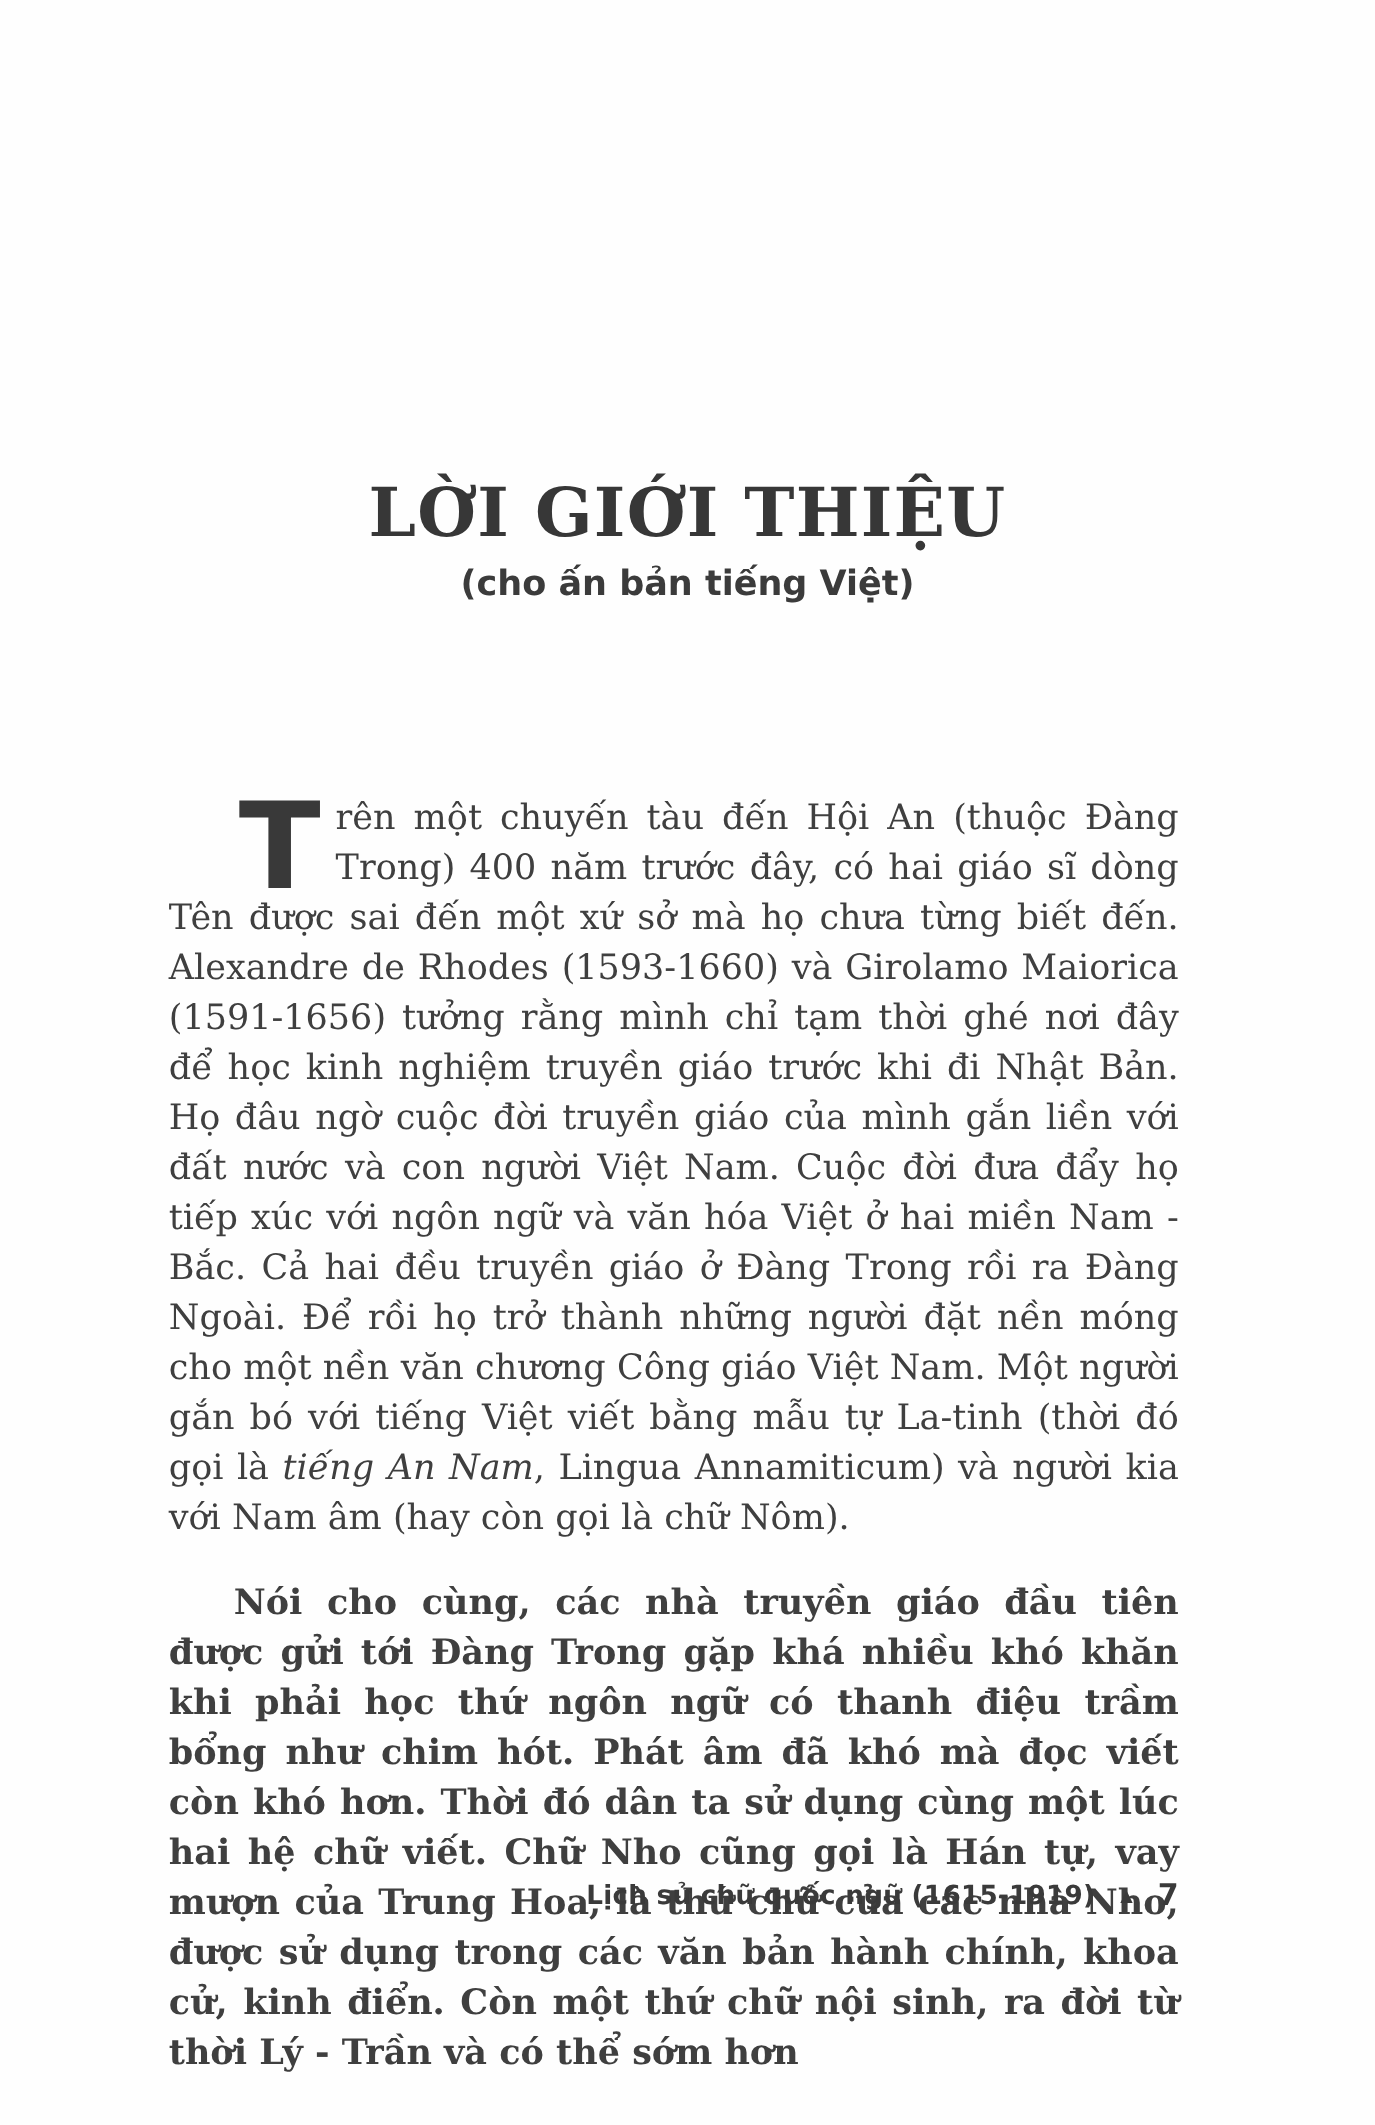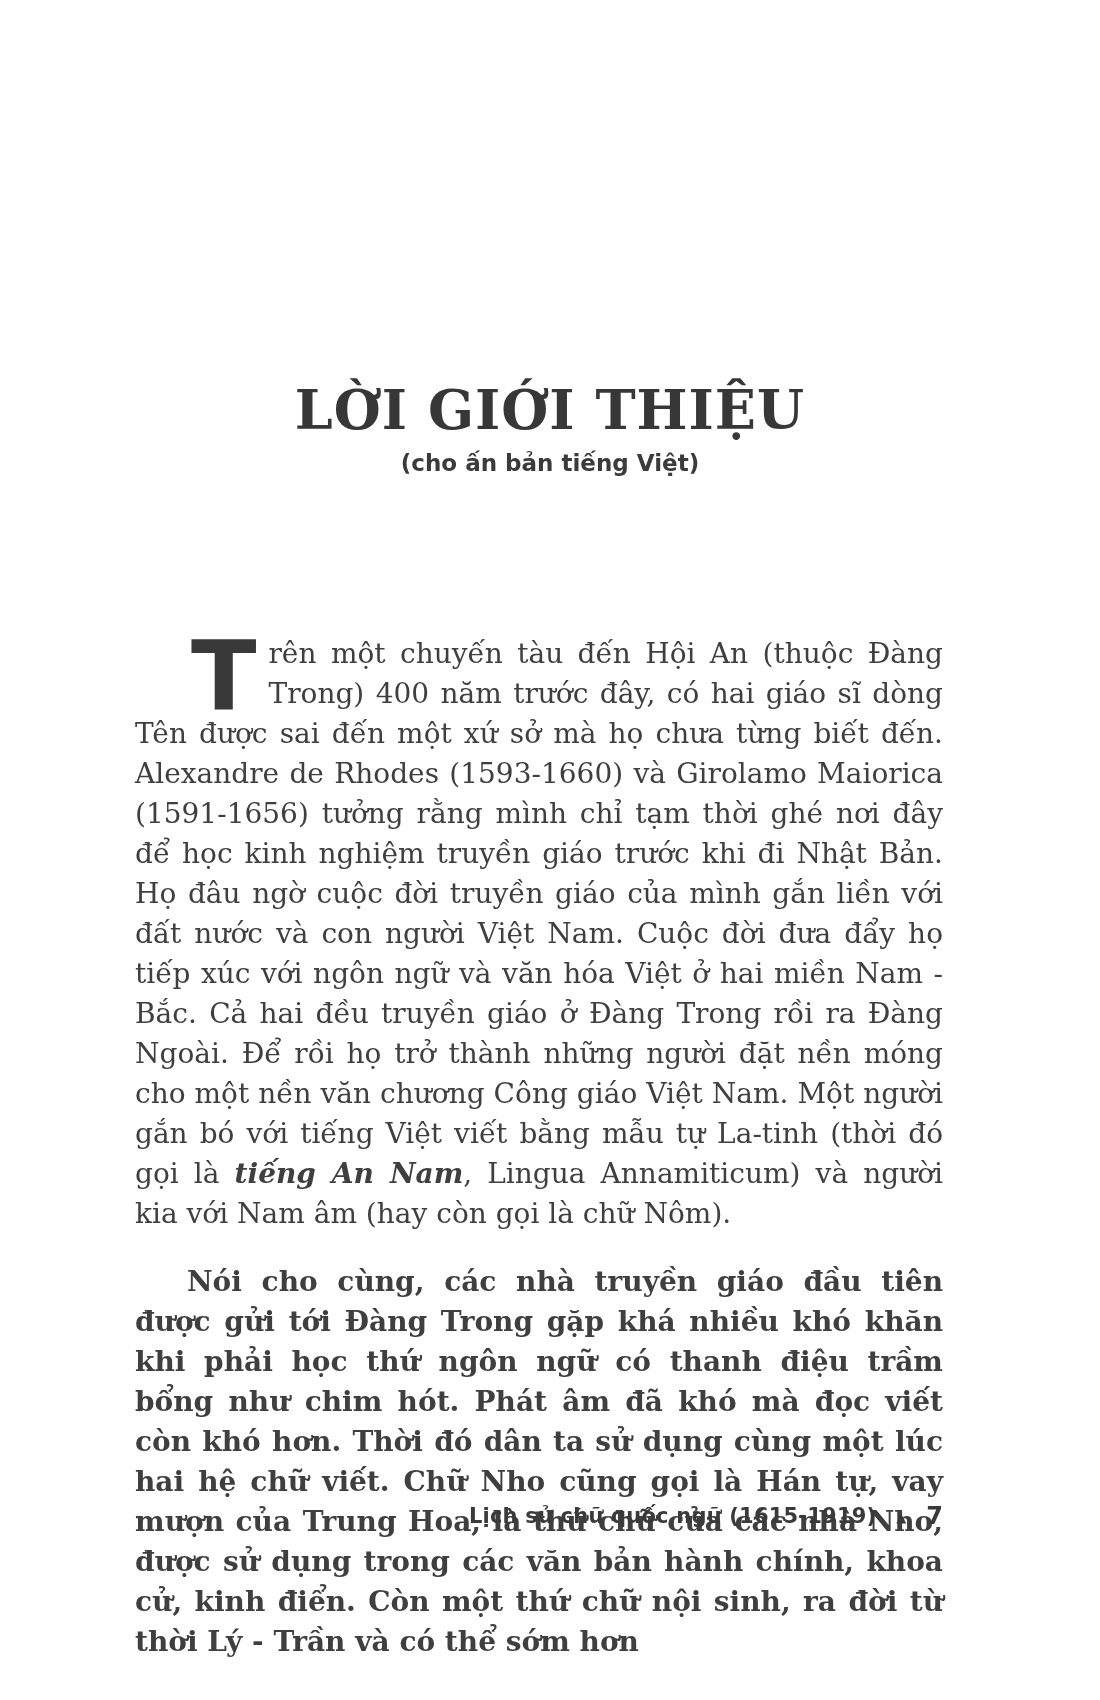--- a/index.html
+++ b/index.html
@@ -26,21 +26,21 @@
     margin-top: 22px;
   }
   .chapter-subtitle {
     position: absolute;
     top: 450px;
     left: 0;
     width: 100%;
     text-align: center;
     font-family: "DejaVu Sans", sans-serif;
     font-weight: 600;
-    font-size: 23px;
+    font-size: 28px;
     color: #3b3b3b;
   }
   .body-text {
     position: absolute;
     top: 634px;
     left: 135px;
     width: 808px;
     font-size: 28px;
     line-height: 40px;
     text-align: justify;
@@ -56,21 +56,21 @@
     line-height: 86px;
     height: 78px;
     margin: 0 12px 0 56px;
     color: #393939;
   }
   .para-second {
     margin-top: 28px !important;
     text-indent: 52px;
     font-weight: bold;
   }
-  .body-text em { font-style: italic; font-weight: bold; }
+  .body-text em { font-style: italic; }
   .page-footer {
     position: absolute;
     top: 1502px;
     right: 157px;
     display: flex;
     align-items: center;
     gap: 20px;
     font-family: "DejaVu Sans", sans-serif;
     font-weight: 600;
     color: #3a3a3a;

